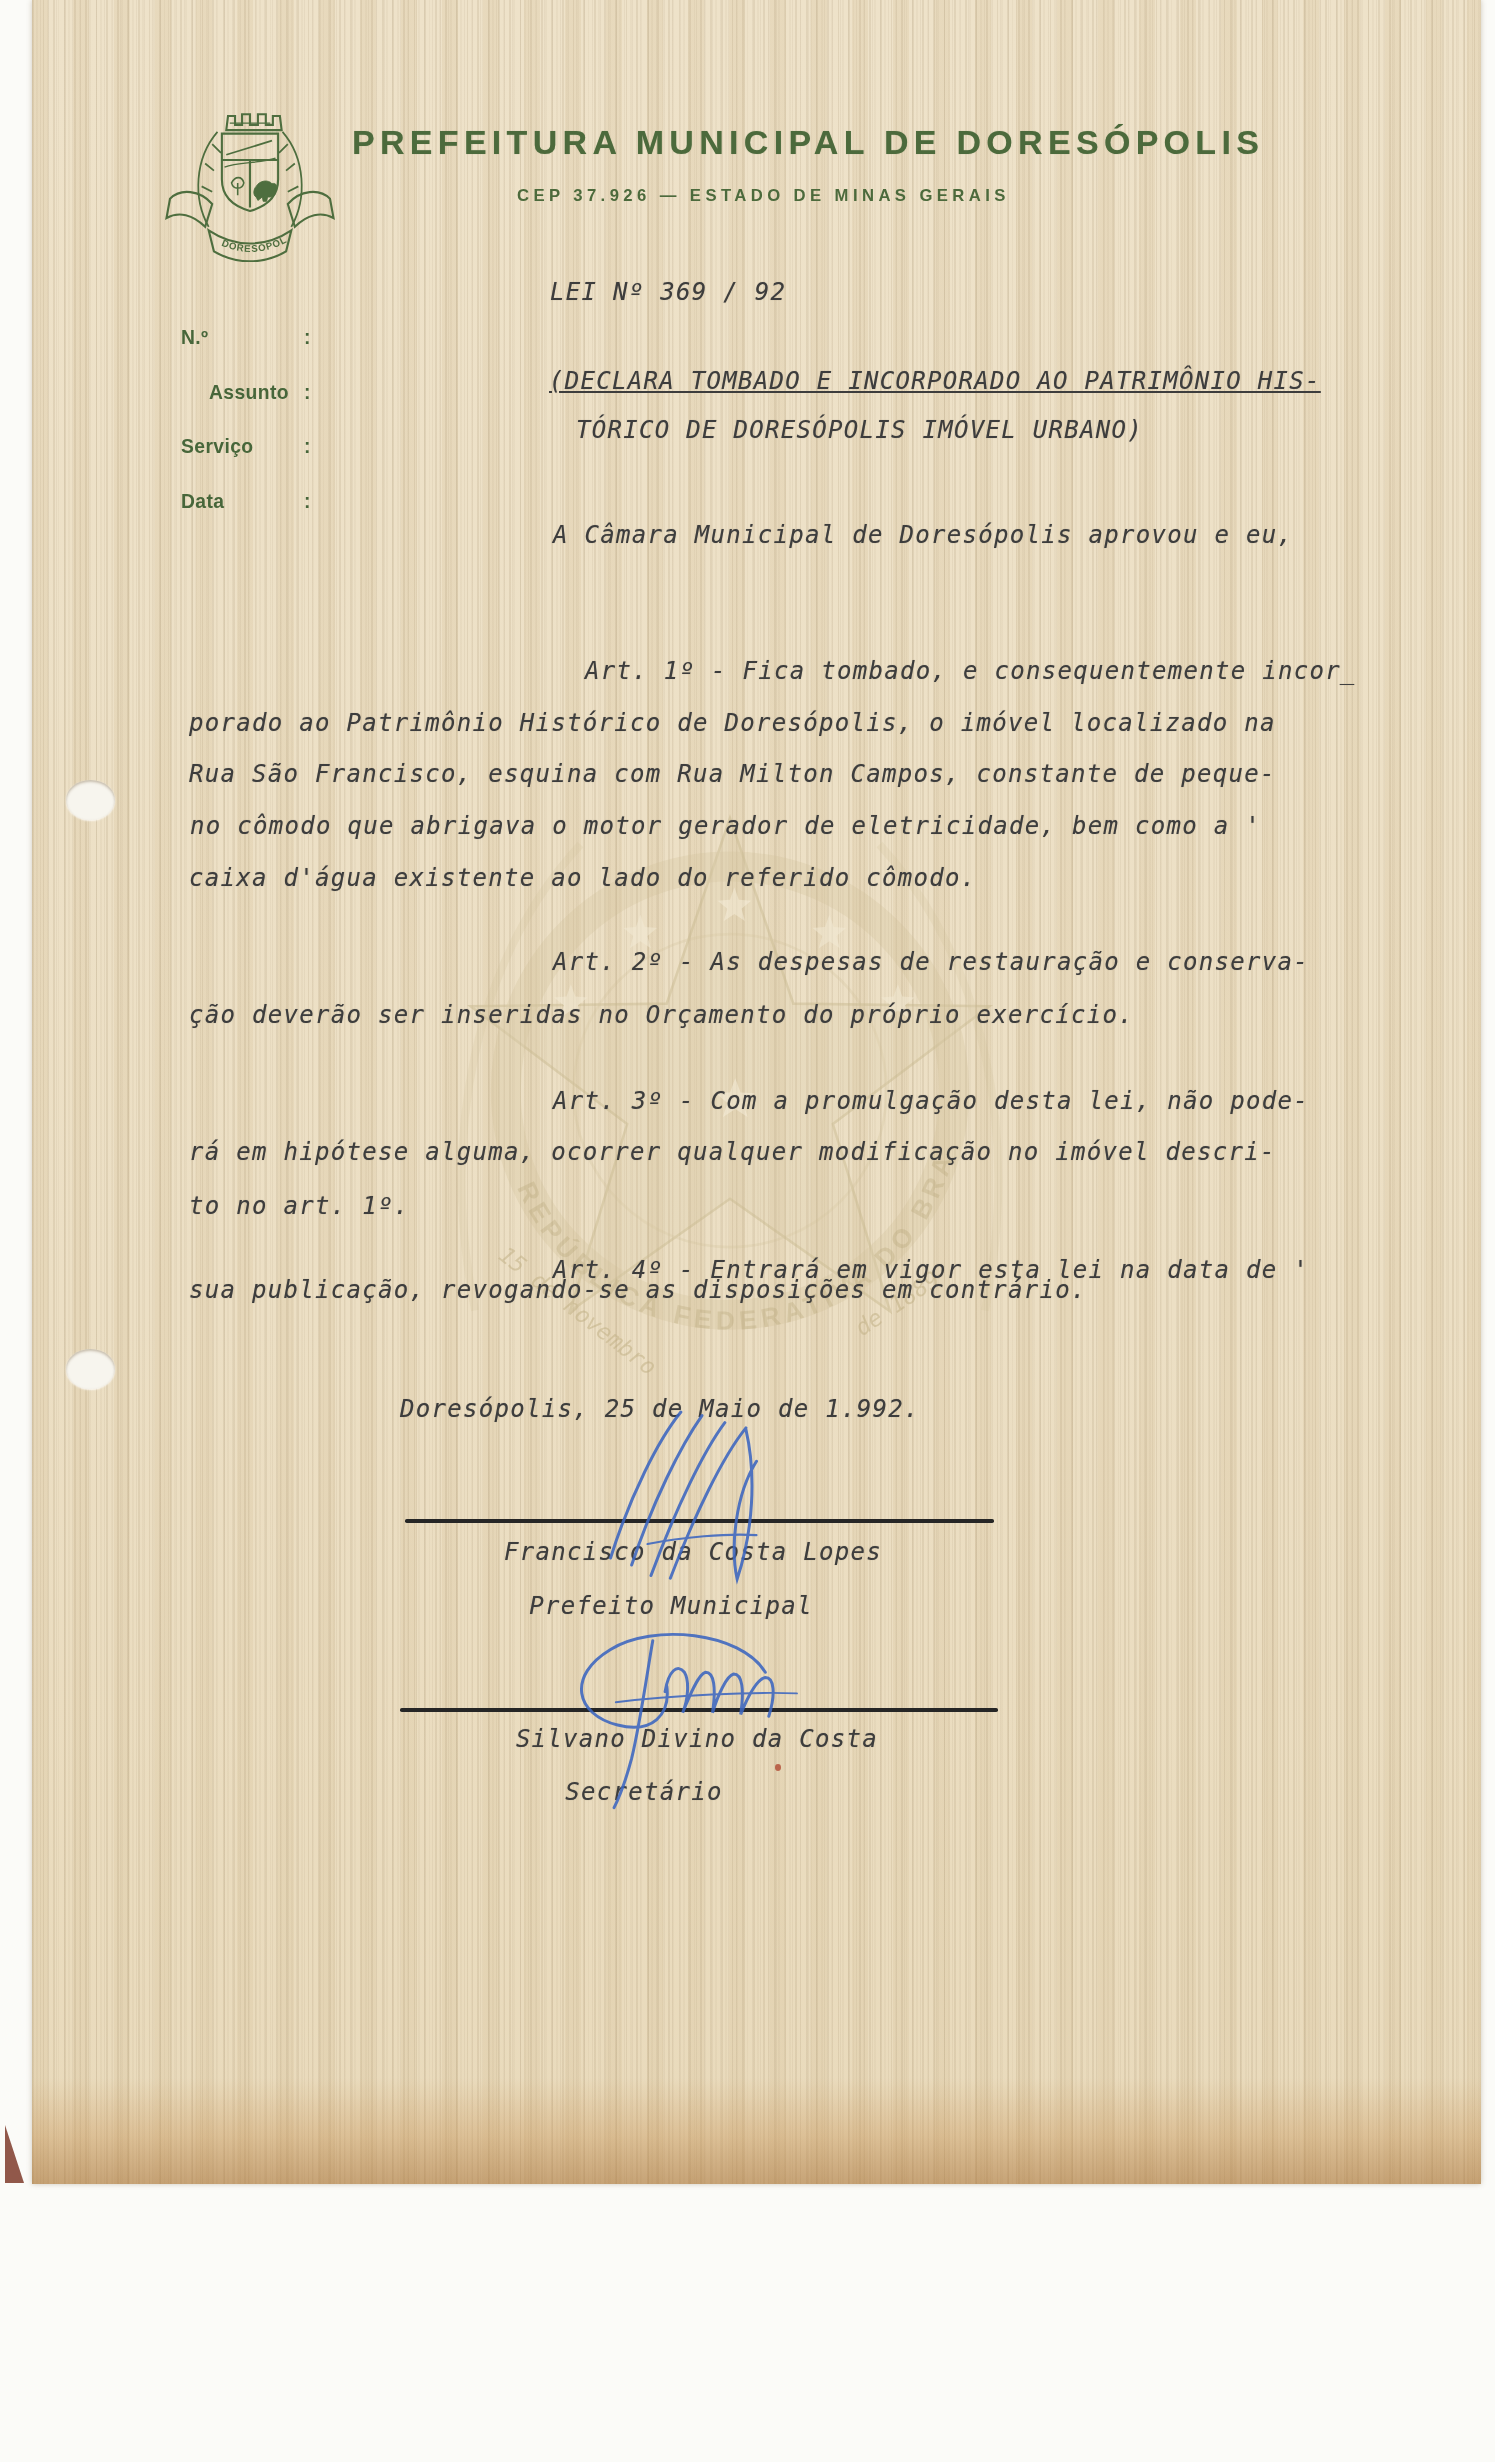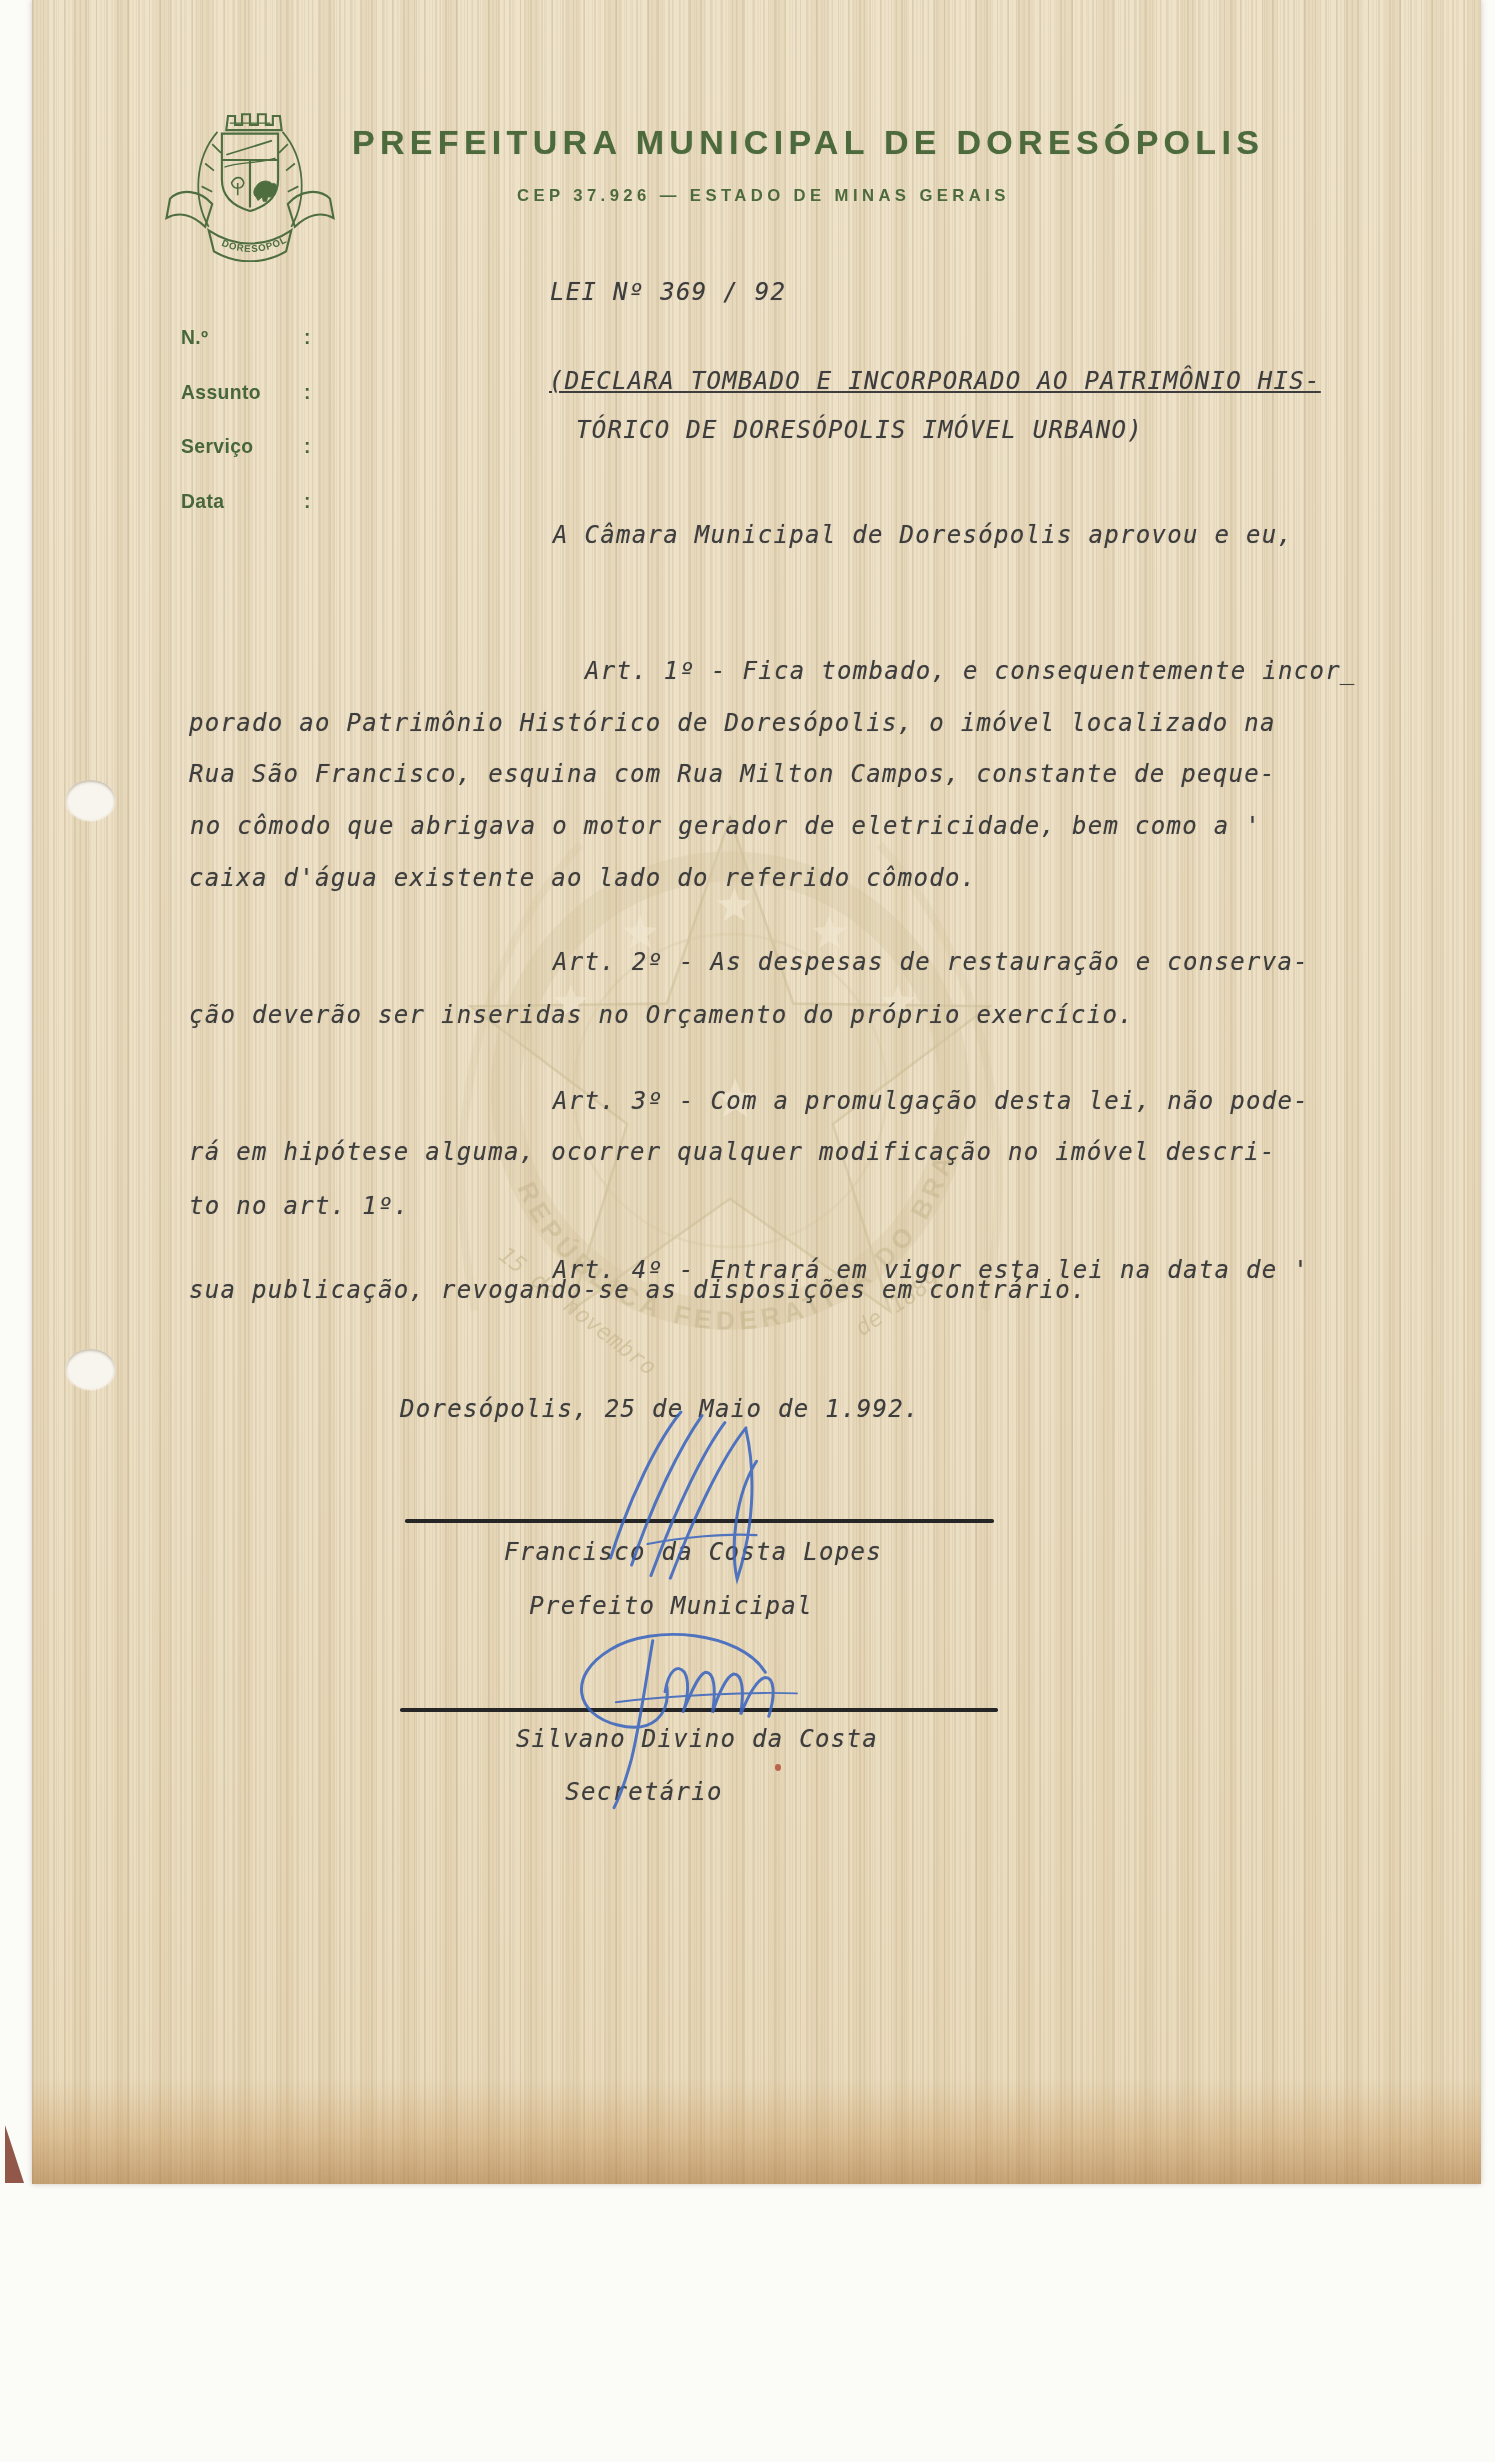--- a/index.html
+++ b/index.html
@@ -105,21 +105,21 @@
       <text font-family="Liberation Sans, sans-serif" font-size="11" font-weight="bold" fill="#4e6e3f" letter-spacing="1">
         <textPath href="#bnr" startOffset="8%">DORESÓPOLIS</textPath>
       </text>
     </svg>
 
     <div class="hdr-title">PREFEITURA MUNICIPAL DE DORESÓPOLIS</div>
     <div class="hdr-sub">CEP 37.926 — ESTADO DE MINAS GERAIS</div>
 
     <div class="flabel" style="top:327px;">N.º</div>
     <div class="fcolon" style="top:327px;">:</div>
-    <div class="flabel" style="top:382px;">Assunto</div>
+    <div class="flabel" style="top:382px;padding-left:28px;">Assunto</div>
     <div class="fcolon" style="top:382px;">:</div>
     <div class="flabel" style="top:436px;">Serviço</div>
     <div class="fcolon" style="top:436px;">:</div>
     <div class="flabel" style="top:491px;">Data</div>
     <div class="fcolon" style="top:491px;">:</div>
 
     <div class="tw" style="left:518px;top:278px;">LEI Nº 369 / 92</div>
     <div class="tw" style="left:517px;top:367px;text-decoration:underline;">(DECLARA TOMBADO E INCORPORADO AO PATRIMÔNIO HIS-</div>
     <div class="tw" style="left:544px;top:416px;">TÓRICO DE DORESÓPOLIS IMÓVEL URBANO)</div>
 

